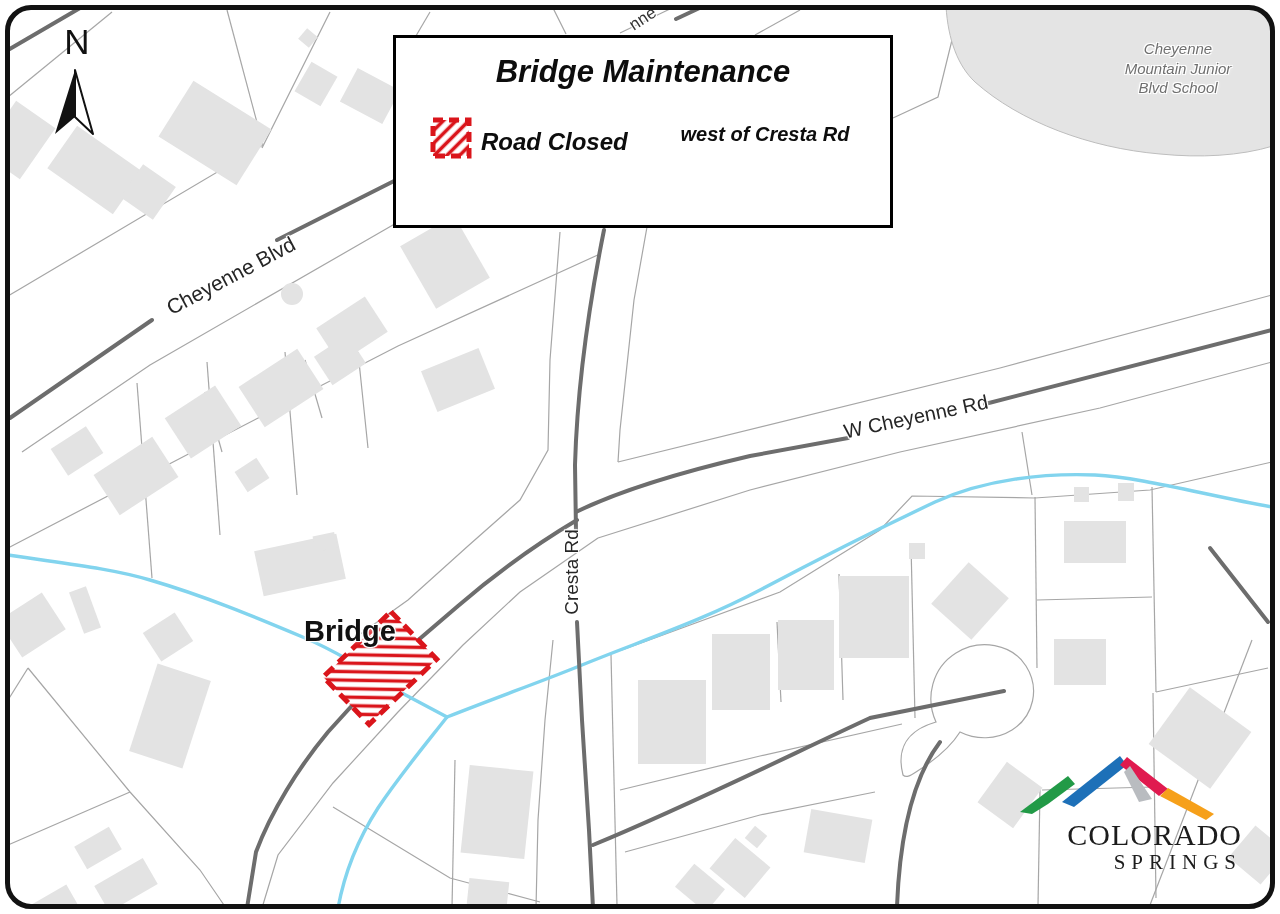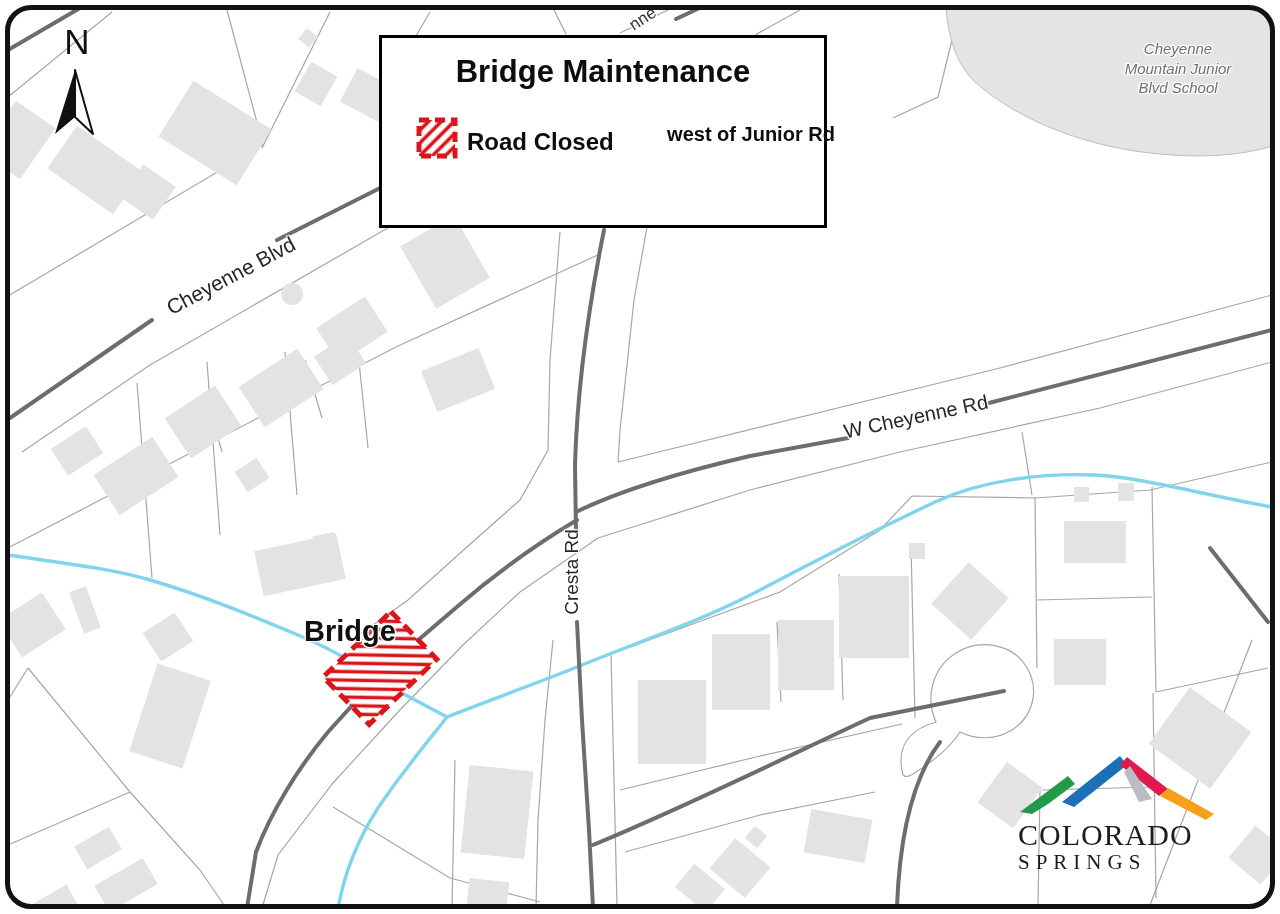--- a/index.html
+++ b/index.html
@@ -12,34 +12,34 @@
   .map-content{position:absolute;left:-5px;top:-5px;width:1280px;height:914px;}
   svg{display:block;}
   
   .lbl{position:absolute;white-space:nowrap;color:#262626;
        text-shadow:-1px -1px 0 #fff,1px -1px 0 #fff,-1px 1px 0 #fff,1px 1px 0 #fff,0 0 4px #fff;}
   .lbl-road{font-size:20px;}
   .lbl-bridge{font-size:29px;font-weight:bold;color:#111;}
   .lbl-school{font-size:15px;font-style:italic;color:#6f6f6f;text-align:center;line-height:1.3;}
   .lbl-partial{font-size:17px;color:#333;}
   
-  .legend{position:absolute;left:379px;top:35px;width:448px;height:193px;background:#fff;
-          border:3px solid #000;box-sizing:border-box;z-index:40;}
+  .legend{position:absolute;left:393px;top:35px;width:500px;height:193px;background:#fff;
+          border:3px solid #000;box-sizing:border-box;z-index:40;font-style:italic;}
   .legend-title{position:absolute;left:0;top:16px;width:100%;text-align:center;
                 font-size:31px;font-weight:bold;color:#0d0d0d;}
   .legend-swatch{position:absolute;left:33px;top:78px;}
   .legend-road-closed{position:absolute;left:85px;top:90px;font-size:24px;font-weight:bold;color:#0d0d0d;}
   .legend-note{position:absolute;left:245px;top:84px;width:248px;text-align:center;
                font-size:20px;font-weight:bold;color:#0d0d0d;line-height:1.2;}
   
   .north{position:absolute;left:45px;top:22px;width:64px;height:130px;z-index:30;}
   .north .n{position:absolute;left:0;top:0;width:64px;text-align:center;
             font-size:35px;color:#111;font-weight:500;}
   
-  .logo{position:absolute;left:1018px;top:744px;width:224px;z-index:35;text-align:left;}
+  .logo{position:absolute;left:1018px;top:744px;width:224px;z-index:35;text-align:right;}
   .logo-colorado{font-family:"Liberation Serif",serif;font-size:30px;letter-spacing:1px;
                  color:#1c1c1c;margin-top:-4px;}
   .logo-springs{font-family:"Liberation Serif",serif;font-size:21px;letter-spacing:6px;
                 color:#1c1c1c;margin-top:-2px;}
 </style>
 </head>
 <body>
 
 <div id="stage">
   <div class="map-clip">
@@ -200,21 +200,21 @@
           <defs>
             <pattern id="redHatchLg" patternUnits="userSpaceOnUse" width="9" height="9" patternTransform="rotate(-45)">
               <rect width="9" height="9" fill="#ffffff"></rect>
               <line x1="0" y1="4.5" x2="9" y2="4.5" stroke="#da151b" stroke-width="3.6"></line>
             </pattern>
           </defs>
           <rect x="4" y="4" width="36" height="36" fill="url(#redHatchLg)" stroke="#da151b" stroke-width="5" stroke-dasharray="10 6"></rect>
         </svg>
         <div class="legend-road-closed">Road Closed</div>
         <div class="legend-note">
-          <div>west of Junior Rd</div>
+          <div>west of Cresta Rd</div>
         </div>
       </div>
 
       <div class="logo">
         <svg width="220" height="78" viewBox="0 0 220 78">
           <polygon points="2,68 50,32 57,40 30,60 14,70" fill="#229a47"></polygon>
           <polygon points="44,58 102,12 109,21 56,63" fill="#1d70b8"></polygon>
           <polygon points="109,13 150,45 141,52 102,21" fill="#e01a4f"></polygon>
           <polygon points="112,22 134,55 121,58 106,28" fill="#b9bcc0"></polygon>
           <polygon points="150,44 196,70 188,76 142,52" fill="#f6a01a"></polygon>

